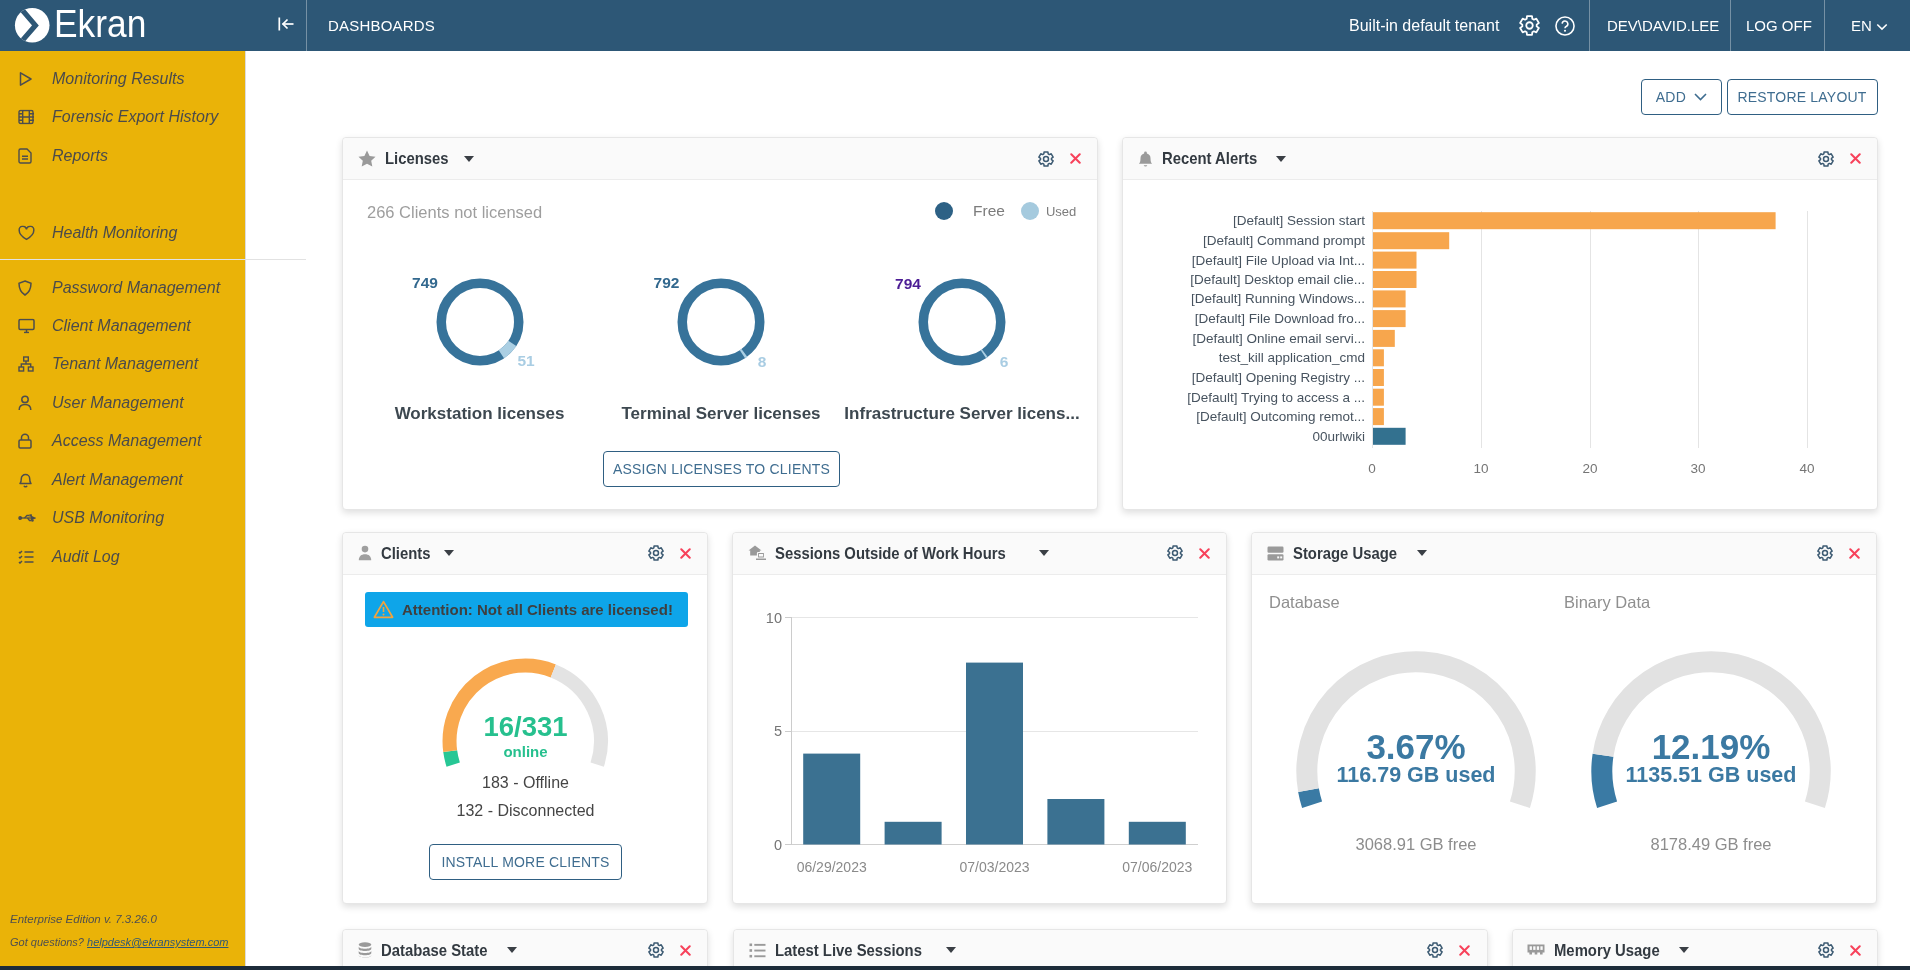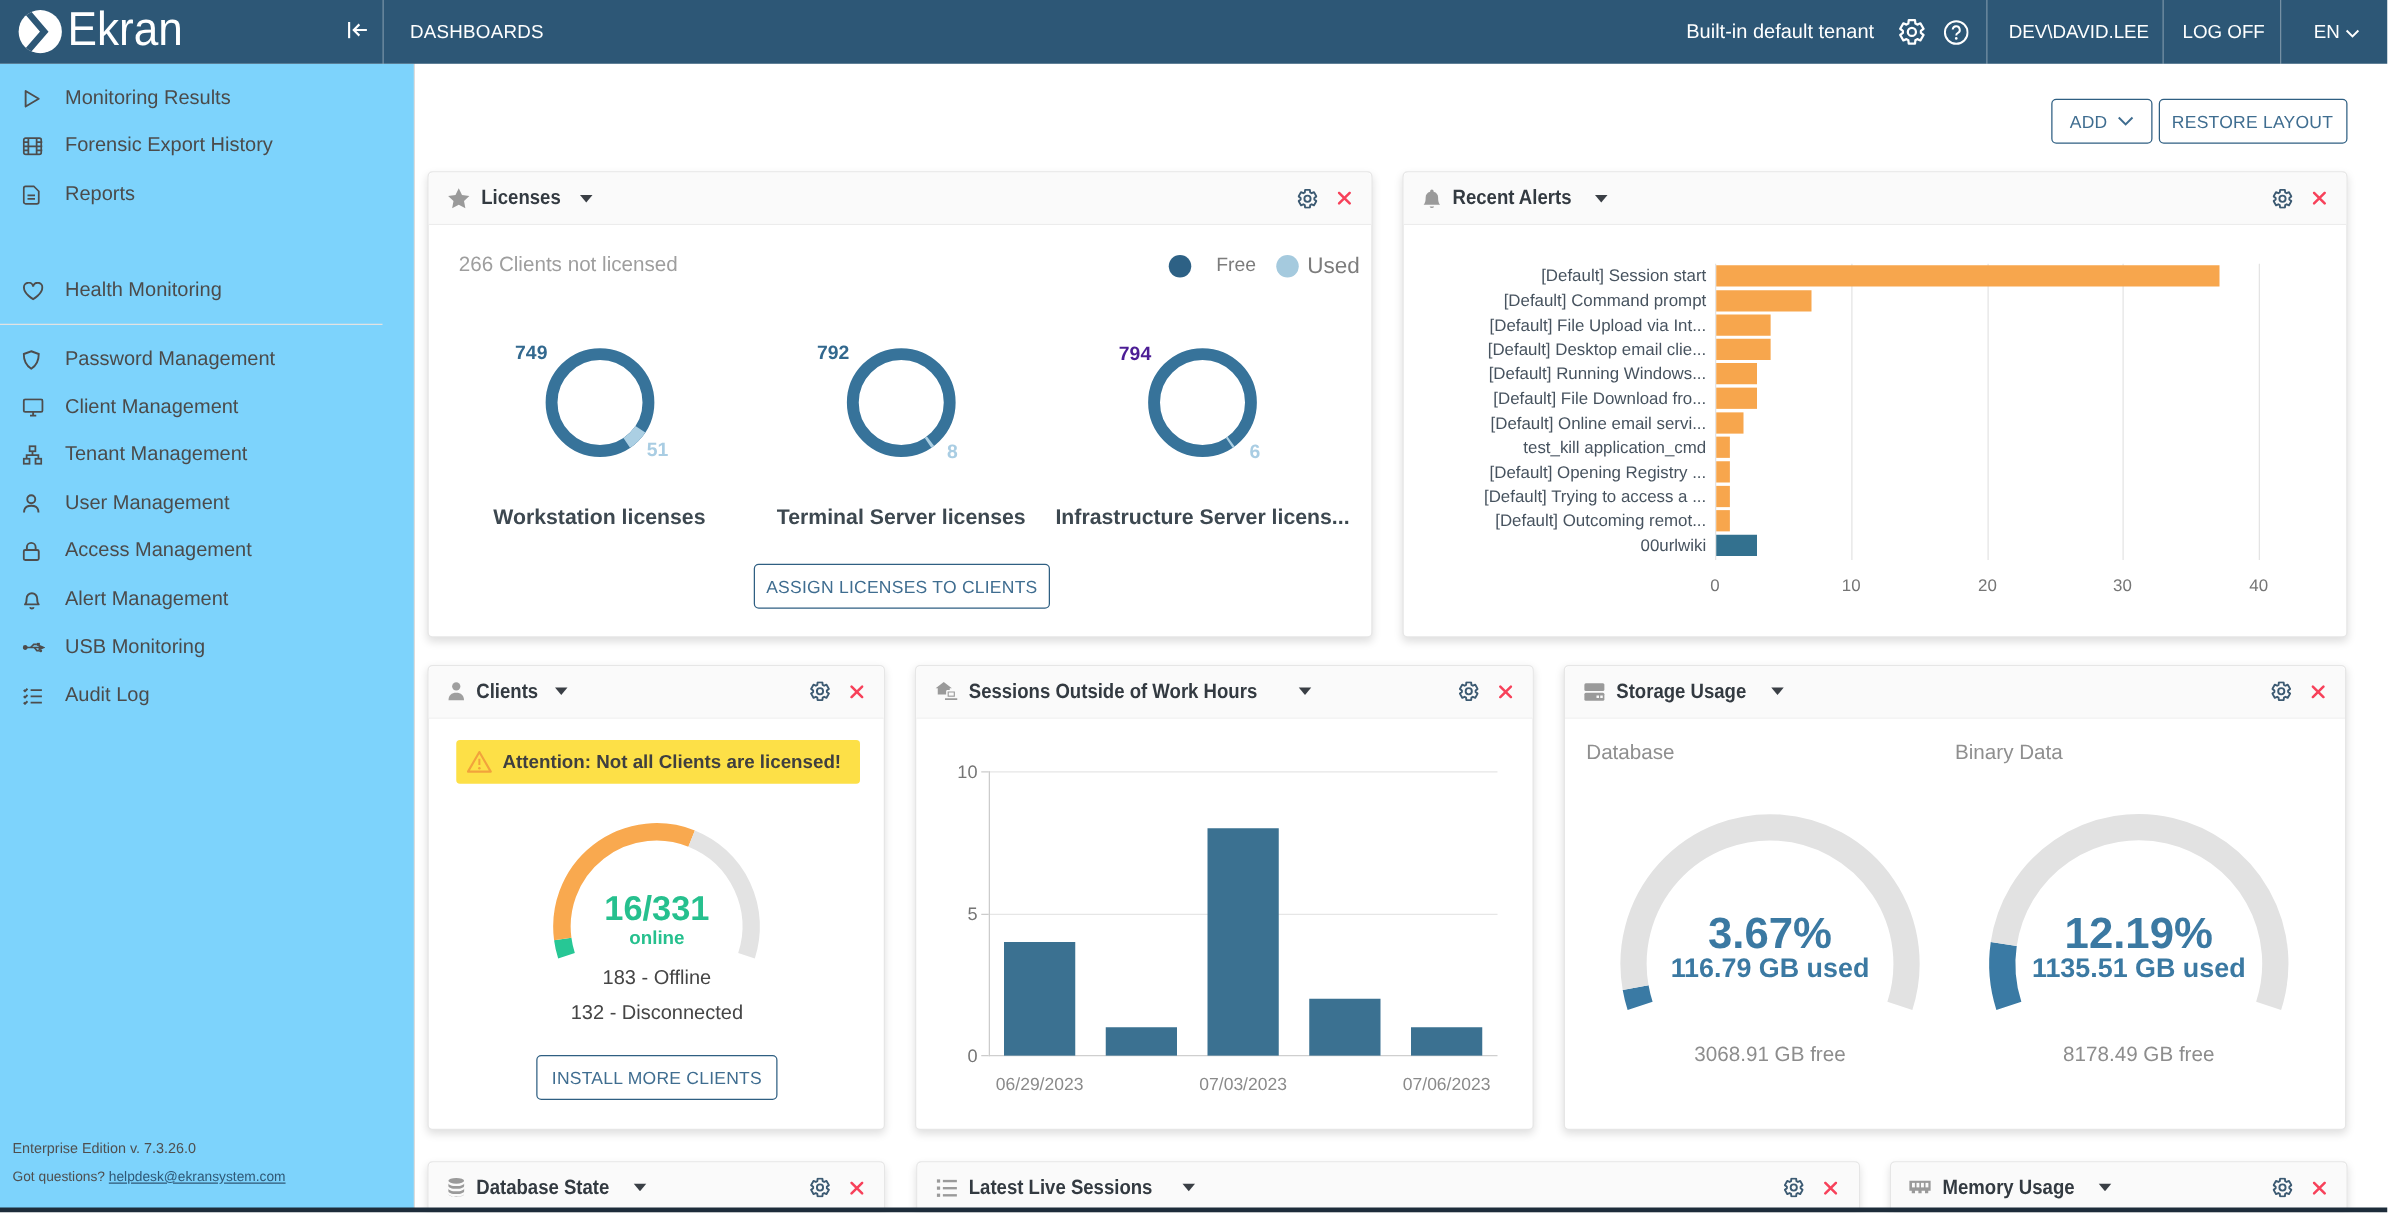--- a/index.html
+++ b/index.html
@@ -1,20 +1,20 @@
 <!DOCTYPE html>
 <html><head>
 <meta charset="utf-8">
 <style>
 * { margin:0; padding:0; box-sizing:border-box; }
 html,body { width:1910px; height:970px; overflow:hidden; font-family:"Liberation Sans", sans-serif; background:#fff; position:relative; }
 #nav { position:absolute; left:0; top:0; width:1910px; height:51px; background:#2d5776; z-index:20; }
 #nav .vsep { position:absolute; top:0; height:51px; width:1px; background:rgba(255,255,255,.35); }
 .navtxt { position:absolute; color:#fff; font-size:15px; line-height:51px; white-space:nowrap; }
-#side { position:absolute; left:0; top:51px; width:332px; height:916px; background:#7dd3fc; border-right:1px solid #dcdcdc; z-index:10; }
+#side { position:absolute; left:0; top:51px; width:246px; height:916px; background:#eab308; border-right:1px solid #dcdcdc; z-index:10;font-style:italic; }
 .mi { position:absolute; left:0; width:306px; height:38px; }
 .mi svg { position:absolute; left:18px; top:50%; transform:translateY(-50%); }
 .mi span { position:absolute; left:52px; top:50%; transform:translateY(-50%); font-size:16px; color:#4b4b4b; white-space:nowrap; }
 #sidesep { position:absolute; left:0; top:208px; width:306px; height:1px; background:#e2e2e2; }
 .card { position:absolute; background:#fff; border:1px solid #e6e6e6; border-radius:4px; box-shadow:0 3px 7px rgba(0,0,0,.13); }
 .chead { position:absolute; left:0; right:0; top:0; height:42px; background:#fafafa; border-bottom:1px solid #ececec; border-radius:4px 4px 0 0; display:flex; align-items:center; padding-left:15px; }
 .chead .hicon { margin-right:9px; display:flex; }
 .chead .htitle { font-size:16.5px; font-weight:bold; color:#333a41; white-space:nowrap; transform:scaleX(.9); transform-origin:0 50%; }
 .chead .caret { width:0; height:0; border-left:5.5px solid transparent; border-right:5.5px solid transparent; border-top:6.5px solid #3a3f45; margin-left:8px; }
 .chead .sp { flex:1; }
@@ -184,21 +184,21 @@
         <svg width="11" height="11" viewBox="0 0 13 13" stroke="#f7415a" stroke-width="2.4" stroke-linecap="round">
           <path d="M1.5 1.5 L11.5 11.5 M11.5 1.5 L1.5 11.5"></path>
         </svg>
       </span>
   </div>
   <div class="abs" style="left:24px;top:65px;font-size:16.5px;color:#9e9e9e">266 Clients not licensed</div>
   <div class="abs" style="left:592px;top:64px;display:flex;align-items:center">
     <span style="width:18px;height:18px;border-radius:50%;background:#2d6185"></span>
     <span style="margin-left:20px;font-size:15.5px;color:#7c7c7c">Free</span>
     <span style="width:18px;height:18px;border-radius:50%;background:#a5cade;margin-left:16px"></span>
-    <span style="margin-left:7px;font-size:18px;color:#7c7c7c">Used</span>
+    <span style="margin-left:7px;font-size:13px;color:#7c7c7c">Used</span>
   </div>
 
   <svg class="abs" style="left:81.5px;top:129px" width="110" height="110" viewBox="0 0 110 110" fill="none">
     <circle cx="55" cy="55" r="38.75" stroke="#37739a" stroke-width="9.5"></circle>
     <circle cx="55" cy="55" r="38.75" stroke="#abcfe3" stroke-width="9.5" stroke-dasharray="15.56 227.9" transform="rotate(33.5 55 55)"></circle>
   </svg>
   <svg class="abs" style="left:322.5px;top:129px" width="110" height="110" viewBox="0 0 110 110" fill="none">
     <circle cx="55" cy="55" r="38.75" stroke="#37739a" stroke-width="9.5"></circle>
     <circle cx="55" cy="55" r="38.75" stroke="#abcfe3" stroke-width="9.5" stroke-dasharray="2.45 241" transform="rotate(52.9 55 55)"></circle>
   </svg>
@@ -303,21 +303,21 @@
           <path d="M7.62 1.11 L12.38 1.11 L12.70 3.65 L14.15 4.49 L16.51 3.49 L18.89 7.62 L16.85 9.16 L16.85 10.84 L18.89 12.38 L16.51 16.51 L14.15 15.51 L12.70 16.35 L12.38 18.89 L7.62 18.89 L7.30 16.35 L5.85 15.51 L3.49 16.51 L1.11 12.38 L3.15 10.84 L3.15 9.16 L1.11 7.62 L3.49 3.49 L5.85 4.49 L7.30 3.65 Z"></path>
           <circle cx="10" cy="10" r="3.1"></circle>
         </svg>
       </span>
     <span class="xx">
         <svg width="11" height="11" viewBox="0 0 13 13" stroke="#f7415a" stroke-width="2.4" stroke-linecap="round">
           <path d="M1.5 1.5 L11.5 11.5 M11.5 1.5 L1.5 11.5"></path>
         </svg>
       </span>
   </div>
-  <div class="abs" style="left:22px;top:59px;width:323px;height:35.5px;background:#fde047;border-radius:3px;display:flex;align-items:center">
+  <div class="abs" style="left:22px;top:59px;width:323px;height:35.5px;background:#0ea5e9;border-radius:3px;display:flex;align-items:center">
     <svg style="margin-left:8px" width="21" height="19" viewBox="0 0 21 19" fill="none">
         <path d="M10.5 1.6 L19.6 17.3 H1.4 Z" stroke="#f2a33c" stroke-width="1.7" stroke-linejoin="round"></path>
         <path d="M10.5 7 V12" stroke="#f2a33c" stroke-width="1.6"></path>
         <circle cx="10.5" cy="14.6" r="1" fill="#f2a33c"></circle>
       </svg>
     <span style="margin-left:8px;font-size:15px;font-weight:bold;color:#3f3f3f;white-space:nowrap">Attention: Not all Clients are licensed!</span>
   </div>
   <svg class="abs" style="left:82px;top:125px" width="200" height="135" viewBox="0 0 200 135" fill="none">
     <path d="M28.2 106.6 A75.7 75.7 0 0 1 25.2 93.2" stroke="#27c795" stroke-width="14"></path>
     <path d="M25.2 93.2 A75.7 75.7 0 0 1 128.3 12.9" stroke="#f9a94f" stroke-width="14"></path>

